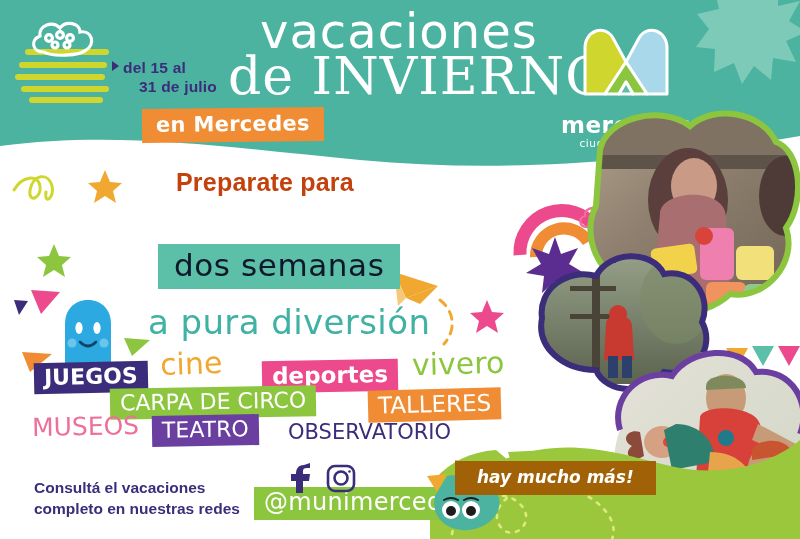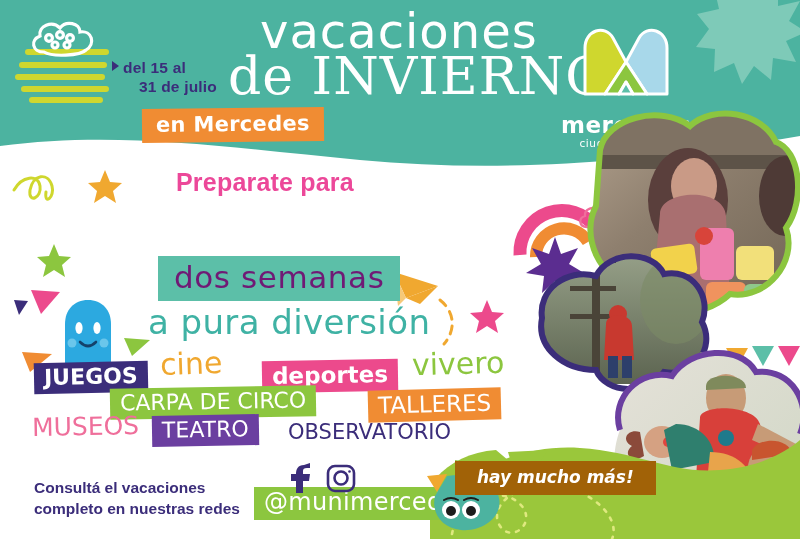--- a/index.html
+++ b/index.html
@@ -111,43 +111,43 @@
     font-size:10.5px;
     letter-spacing:.6px;
     margin-top:-1px;
     font-family:"DejaVu Sans", sans-serif;
   }
 
   
   .prep{
     position:absolute;
     left:176px; top:168px;
-    color:#ec4899;
+    color:#c2410c;
     font-size:25px;
     font-weight:bold;
     letter-spacing:.2px;
     z-index:6;
   }
   .disfrutar{
     position:absolute;
     left:148px; top:196px;
     font-size:67px;
     font-weight:normal;
     color:#3b2a8c;
     letter-spacing:2px;
     line-height:1;
     z-index:6;
     font-family:"DejaVu Serif", serif;
     text-shadow: 3px 3px 0 #5ec9c4;
   }
   .dos-semanas{
     position:absolute;
-    left:158px; top:256px;
+    left:158px; top:244px;
     background:#5cbfa8;
-    color:#701a75;
+    color:#0f172a;
     font-size:31px;
     padding:3px 16px 6px 16px;
     letter-spacing:.6px;
     z-index:6;
     font-family:"DejaVu Sans", sans-serif;
   }
   .pura{
     position:absolute;
     left:148px; top:302px;
     color:#3fb2a4;

